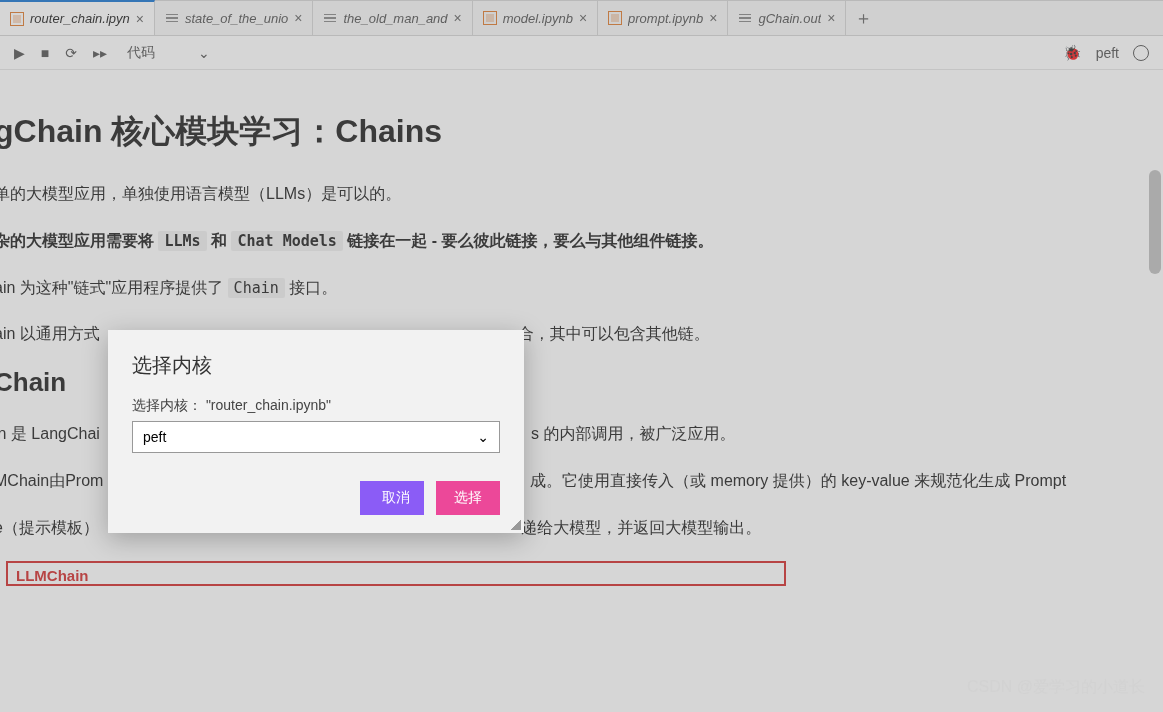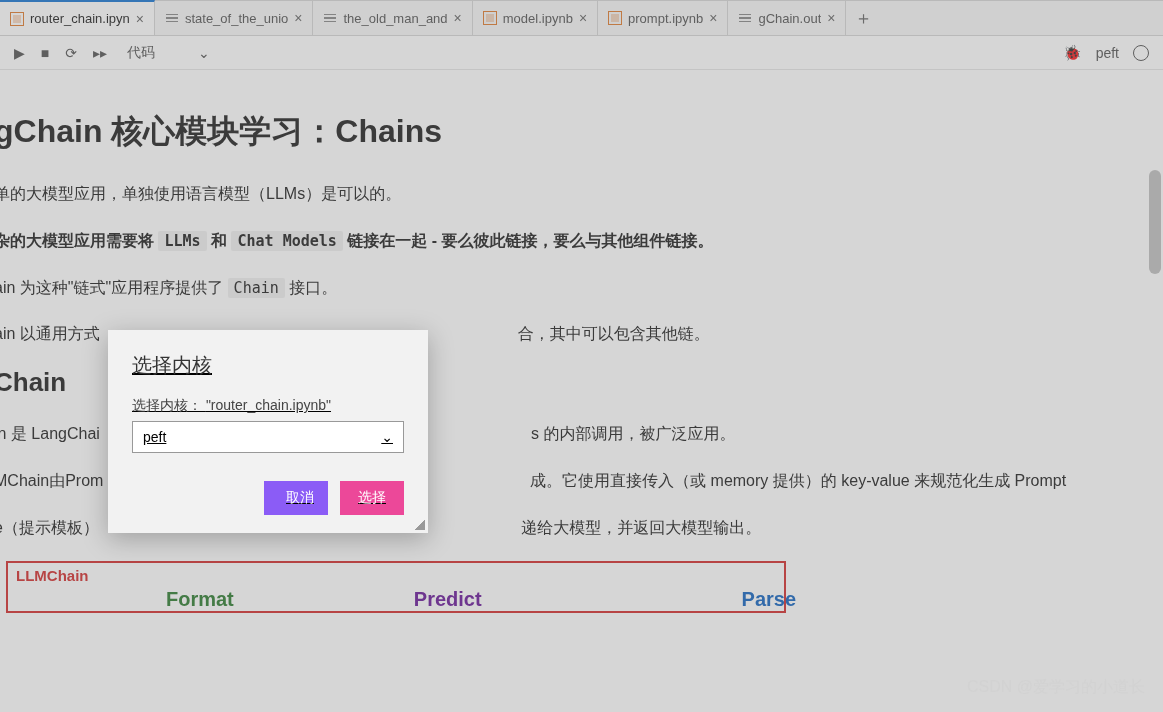--- a/index.html
+++ b/index.html
@@ -2,21 +2,21 @@
 <html><head>
 <meta charset="utf-8">
 <style>
   * { box-sizing: border-box; margin: 0; padding: 0; }
   html, body { width: 1163px; height: 712px; overflow: hidden; font-family: "Segoe UI", "Microsoft YaHei", Arial, sans-serif; background: #fff; }
   .app { position: relative; width: 100%; height: 100%; display: flex; flex-direction: column; }
   
   .tab-bar { display: flex; align-items: stretch; height: 36px; border-top: 1px solid #d6d6d6; border-bottom: 1px solid #d6d6d6; background: #f7f7f7; }
   .tab { display: flex; align-items: center; gap: 6px; padding: 0 10px; border-right: 1px solid #d6d6d6; min-width: 0; font-size: 13px; color: #555; cursor: pointer; white-space: nowrap; }
   .tab.active { background: #fff; border-top: 2px solid #1976d2; margin-top: -1px; color: #222; }
-  .tab .title { overflow: hidden; text-overflow: ellipsis; }
+  .tab .title { overflow: hidden; text-overflow: ellipsis; font-style: italic; }
   .tab .close { margin-left: auto; font-size: 14px; color: #666; }
   .tab-add { width: 34px; display: flex; align-items: center; justify-content: center; font-size: 18px; color: #666; cursor: pointer; }
   .nb-icon { width: 14px; height: 14px; display: inline-block; border: 1.5px solid #e07b2e; position: relative; }
   .nb-icon::after { content:""; position:absolute; inset:2px; background:#e07b2e; opacity:.3; }
   .txt-icon { width: 14px; height: 14px; display: flex; flex-direction: column; justify-content: space-around; padding: 2px 0; }
   .txt-icon span { display:block; height:1.5px; background:#888; margin:0 1px; }
   
   .toolbar { display: flex; align-items: center; height: 34px; padding: 0 14px; gap: 16px; font-size: 14px; color: #555; border-bottom: 1px solid #e6e6e6; }
   .tool-btn { cursor: pointer; display:flex; align-items:center; }
   .dropdown { display:flex; align-items:center; gap:43px; padding:2px 4px; cursor:pointer; }
@@ -34,21 +34,21 @@
   .pill { display:inline-block; background:#a5d6a7; border:2px solid #388e3c; border-radius:22px; padding:6px 22px; font-size:18px; font-weight:700; color:#222; margin: 22px 0 8px 8px; }
   .redbox { border:2px solid #d32f2f; margin: 0 0 0 6px; width: 780px; padding: 4px 8px 0 8px; }
   .ll-label { color:#d32f2f; font-weight:600; font-size:15px; }
   .cols { display:flex; gap: 180px; margin: 4px 0 0 150px; font-weight:700; font-size:20px; }
   .c-format { color:#2e7d32; }
   .c-predict { color:#6a1b9a; }
   .c-parse { color:#1565c0; margin-left: 80px; }
   .scroll-thumb { position:absolute; right:2px; top:100px; width:12px; height:104px; background:#c1c1c1; border-radius:6px; }
   
   .scrim { position:absolute; inset:0; background:rgba(120,120,120,0.30); }
-  .dialog { position:absolute; left:108px; top:330px; width:320px; background:#f2f2f2; box-shadow:0 6px 24px rgba(0,0,0,0.25); padding:22px 24px 18px 24px;text-decoration:underline; }
+  .dialog { position:absolute; left:108px; top:330px; width:416px; background:#f2f2f2; box-shadow:0 6px 24px rgba(0,0,0,0.25); padding:22px 24px 18px 24px; }
   .dlg-title { font-size:20px; color:#333; margin-bottom:18px; }
   .dlg-label { font-size:14px; color:#444; margin-bottom:6px; }
   .dlg-select { display:flex; align-items:center; justify-content:space-between; width:100%; height:32px; border:1px solid #999; background:#fff; padding:0 10px; font-size:14px; cursor:pointer; }
   .dlg-actions { display:flex; justify-content:flex-end; gap:12px; margin-top:28px; }
   .btn { min-width:64px; height:34px; display:flex; align-items:center; justify-content:center; font-size:14px; cursor:pointer; border:none; }
   .btn-cancel { background:#8b5cf6; color:#fff;padding-left:8px; }
   .btn-primary { background:#ec4899; color:#fff; }
   .resize-grip { position:absolute; right:3px; bottom:3px; width:10px; height:10px; background:linear-gradient(135deg, transparent 50%, #999 50%); }
   .watermark { position:absolute; right:18px; bottom:14px; color:rgba(210,210,210,0.9); font-size:16px; pointer-events:none; }
 </style>
@@ -135,25 +135,20 @@
         <code>Chain</code>
         <span> 接口。</span>
       </p>
       <p style="white-space:pre;">ain 以通用方式                                                                                              合，其中可以包含其他链。</p>
       <h2>Chain</h2>
       <p style="white-space:pre;">in 是 LangChai                                                                                                 s 的内部调用，被广泛应用。</p>
       <p style="white-space:pre;">MChain由Prom                                                                                                成。它使用直接传入（或 memory 提供）的 key-value 来规范化生成 Prompt</p>
       <p style="white-space:pre;">e（提示模板）                                                                                               递给大模型，并返回大模型输出。</p>
       <div class="redbox">
         <div class="ll-label">LLMChain</div>
-        <div class="cols">
-          <span class="c-format">Format</span>
-          <span class="c-predict">Predict</span>
-          <span class="c-parse">Parse</span>
-        </div>
       </div>
     </div>
     <div class="scroll-thumb"></div>
   </div>
 
   <div class="scrim"></div>
   <div class="dialog">
     <div class="dlg-title">选择内核</div>
     <div class="dlg-label">
       <span>选择内核：</span>

